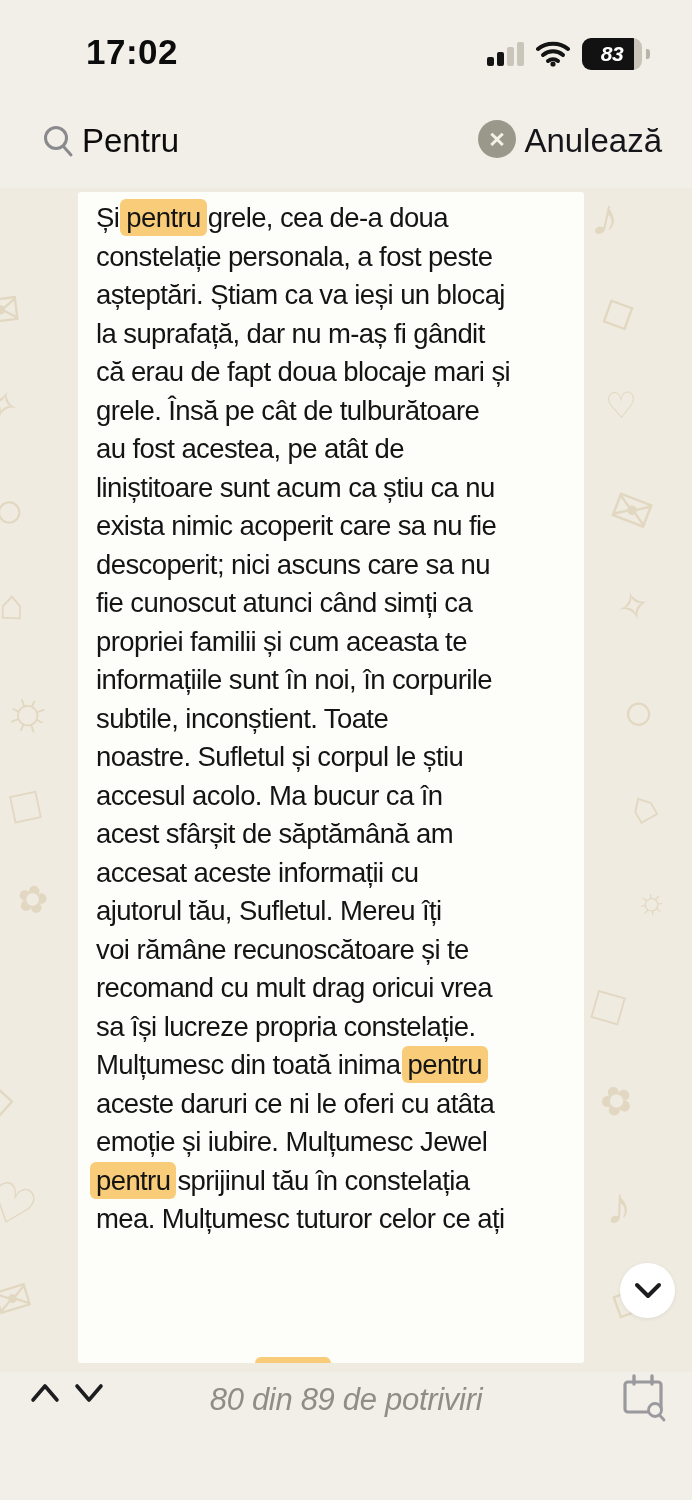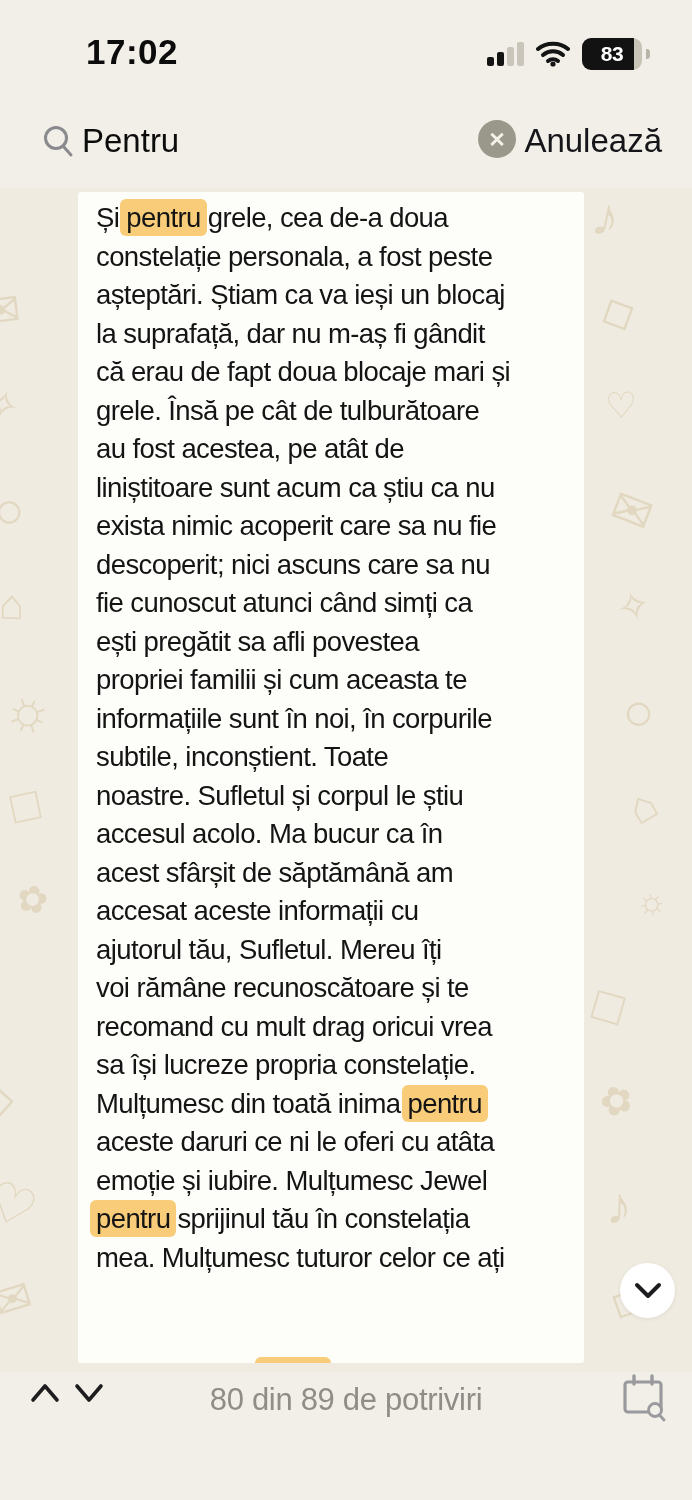--- a/index.html
+++ b/index.html
@@ -7,21 +7,21 @@
     width:692px;height:1500px;
     background:#f2efe8;
     font-family:"Liberation Sans", sans-serif;
     position:relative;
     overflow:hidden;
     -webkit-font-smoothing:antialiased;
   }
   
   .statusbar{position:absolute;top:0;left:0;width:692px;height:92px;}
   .time{position:absolute;left:86px;top:32px;font-size:35px;font-weight:700;color:#0c0c0c;letter-spacing:0.5px;}
-  .sicons{position:absolute;right:42px;top:38px;display:flex;align-items:center;gap:12px;}
+  .sicons{position:absolute;right:42px;top:38px;display:flex;align-items:center;gap:12px;font-style:italic;}
   .sigbars{display:flex;align-items:flex-end;gap:3px;height:24px;}
   .sigbars i{display:block;width:7px;border-radius:2px;background:#c9c5ba;}
   .sigbars i.on{background:#141414;}
   .b1{height:9px}.b2{height:14px}.b3{height:19px}.b4{height:24px}
   .wifi{width:34px;height:26px;}
   .batt{position:relative;width:68px;height:32px;}
   .batt .body{
     position:absolute;left:0;top:0;width:60px;height:32px;border-radius:9px;
     background:linear-gradient(to right,#121212 0 86%, #c9c4b8 86% 100%);
     display:flex;align-items:center;justify-content:center;
@@ -67,21 +67,21 @@
     position:absolute;left:620px;top:1263px;width:55px;height:55px;border-radius:50%;
     background:#ffffff;z-index:2;display:flex;align-items:center;justify-content:center;
     box-shadow:0 1px 4px rgba(0,0,0,0.07);
   }
   
   .matchbar{position:absolute;top:1368px;left:0;width:692px;height:64px;z-index:2;}
   .navup{position:absolute;left:28px;top:12px;}
   .navdown{position:absolute;left:72px;top:12px;}
   .counter{
     position:absolute;left:0;right:0;top:14px;text-align:center;
-    font-size:31px;color:#8f8d87;letter-spacing:-0.3px;
+    font-size:31px;color:#8f8d87;letter-spacing:-0.3px;font-style:italic;
   }
   .calbtn{position:absolute;right:26px;top:4px;}
 </style>
 </head>
 <body>
 
 <div class="statusbar">
   <div class="time">17:02</div>
   <div class="sicons">
     <div class="sigbars">
@@ -210,21 +210,20 @@
       <div class="line"><span>constelație personala, a fost peste</span></div>
       <div class="line"><span>așteptări. Știam ca va ieși un blocaj</span></div>
       <div class="line"><span>la suprafață, dar nu m-aș fi gândit</span></div>
       <div class="line"><span>că erau de fapt doua blocaje mari și</span></div>
       <div class="line"><span>grele. Însă pe cât de tulburătoare</span></div>
       <div class="line"><span>au fost acestea, pe atât de</span></div>
       <div class="line"><span>liniștitoare sunt acum ca știu ca nu</span></div>
       <div class="line"><span>exista nimic acoperit care sa nu fie</span></div>
       <div class="line"><span>descoperit; nici ascuns care sa nu</span></div>
       <div class="line"><span>fie cunoscut atunci când simți ca</span></div>
-      <div class="line"><span>ești pregătit sa afli povestea</span></div>
       <div class="line"><span>propriei familii și cum aceasta te</span></div>
       <div class="line"><span>informațiile sunt în noi, în corpurile</span></div>
       <div class="line"><span>subtile, inconștient. Toate</span></div>
       <div class="line"><span>noastre. Sufletul și corpul le știu</span></div>
       <div class="line"><span>accesul acolo. Ma bucur ca în</span></div>
       <div class="line"><span>acest sfârșit de săptămână am</span></div>
       <div class="line"><span>accesat aceste informații cu</span></div>
       <div class="line"><span>ajutorul tău, Sufletul. Mereu îți</span></div>
       <div class="line"><span>voi rămâne recunoscătoare și te</span></div>
       <div class="line"><span>recomand cu mult drag oricui vrea</span></div>

